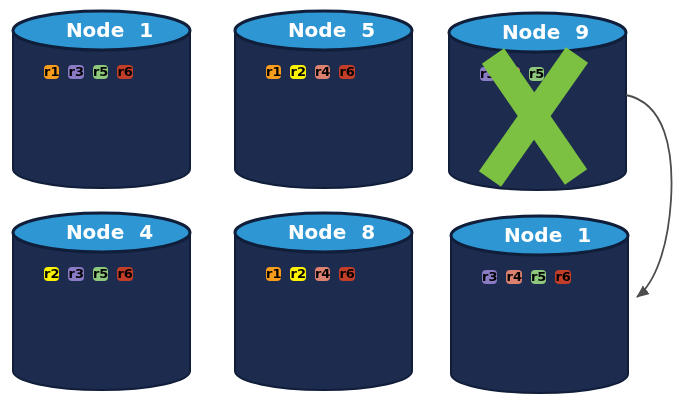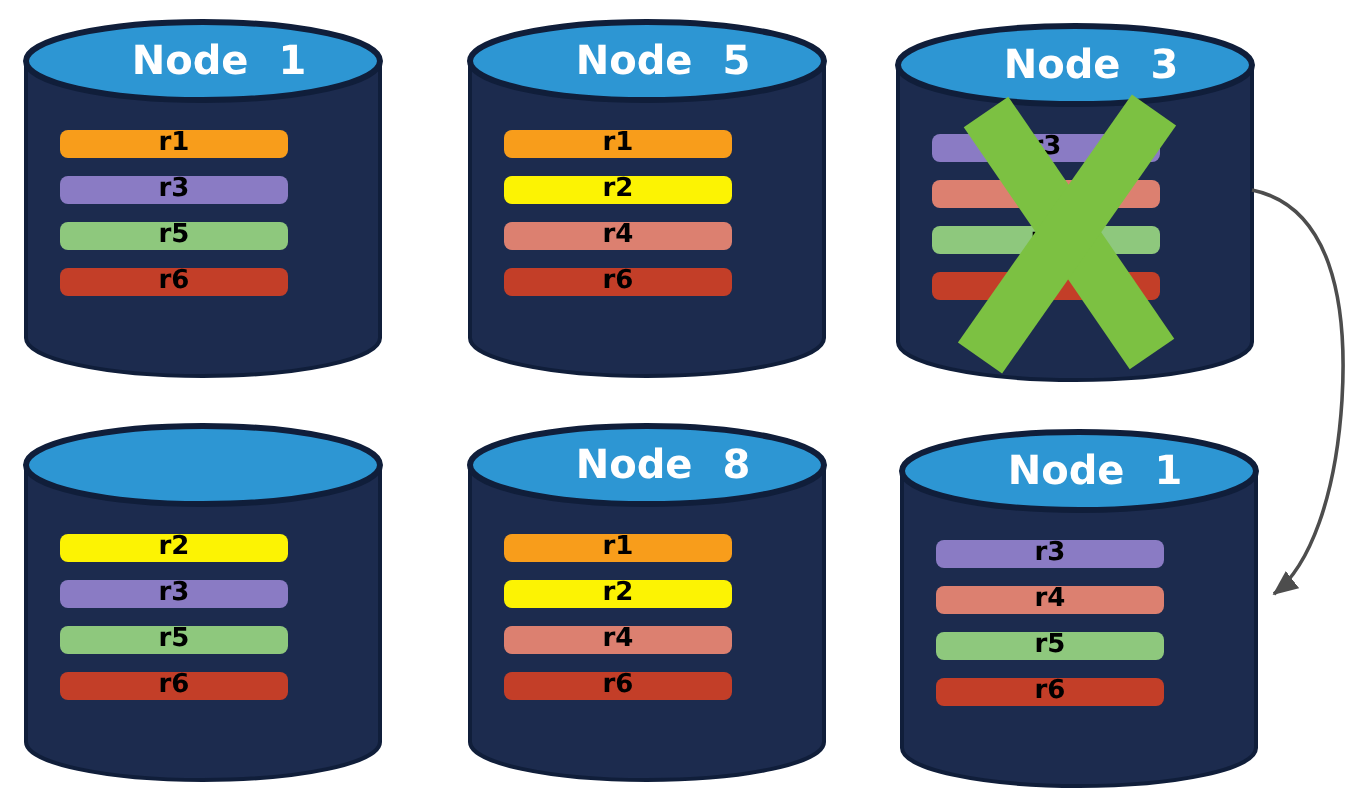--- a/index.html
+++ b/index.html
@@ -58,25 +58,25 @@
     line-height: 24px;
     text-align: center;
     color: var(--title-text, #FFFFFF);
     font-size: 20px;
     font-weight: bold;
     word-spacing: 8px;
     z-index: 2;
   }
   .bars {
     position: absolute;
-    left: 20px;
+    left: 34px;
     top: 57px;
     width: 114px;
     display: flex;
-    flex-direction: column;
+    flex-direction: row;
     gap: 9px;
     z-index: 2;
   }
   .bar {
     height: 14px;
     line-height: 14px;
     border-radius: 4px;
     text-align: center;
     color: var(--bar-text, #000000);
     font-size: 13px;
@@ -126,38 +126,39 @@
       <div class="bar" style="background-color: rgb(220, 128, 112);">r4</div>
       <div class="bar" style="background-color: rgb(195, 62, 40);">r6</div>
     </div>
   </div>
 
   <div class="node" style="left:446px;top:10px">
     <svg class="cyl" viewBox="0 0 183 182">
       <path class="cyl-body" d="M3,22.5 L3,161 A88.5,19 0 0 0 180,161 L180,22.5 Z"></path>
       <ellipse class="cyl-top" cx="91.5" cy="22.5" rx="88.5" ry="19.5"></ellipse>
     </svg>
-    <div class="node-title">Node 3</div>
+    <div class="node-title">Node 9</div>
     <div class="bars">
       <div class="bar" style="background-color: rgb(138, 123, 196);">r3</div>
       <div class="bar" style="background-color: rgb(220, 128, 112);">r4</div>
       <div class="bar" style="background-color: rgb(142, 200, 125);">r5</div>
       <div class="bar" style="background-color: rgb(195, 62, 40);">r6</div>
     </div>
     <svg class="x-overlay" viewBox="0 0 183 182">
       <line class="x-stroke" x1="47" y1="46" x2="130" y2="167"></line>
       <line class="x-stroke" x1="131" y1="45" x2="44" y2="169"></line>
     </svg>
   </div>
 
   <div class="node" style="left:10px;top:210px">
     <svg class="cyl" viewBox="0 0 183 182">
       <path class="cyl-body" d="M3,22.5 L3,161 A88.5,19 0 0 0 180,161 L180,22.5 Z"></path>
       <ellipse class="cyl-top" cx="91.5" cy="22.5" rx="88.5" ry="19.5"></ellipse>
     </svg>
+    <div class="node-title">Node 4</div>
     <div class="bars">
       <div class="bar" style="background-color: rgb(252, 243, 3);">r2</div>
       <div class="bar" style="background-color: rgb(138, 123, 196);">r3</div>
       <div class="bar" style="background-color: rgb(142, 200, 125);">r5</div>
       <div class="bar" style="background-color: rgb(195, 62, 40);">r6</div>
     </div>
   </div>
 
   <div class="node" style="left:232px;top:210px">
     <svg class="cyl" viewBox="0 0 183 182">

